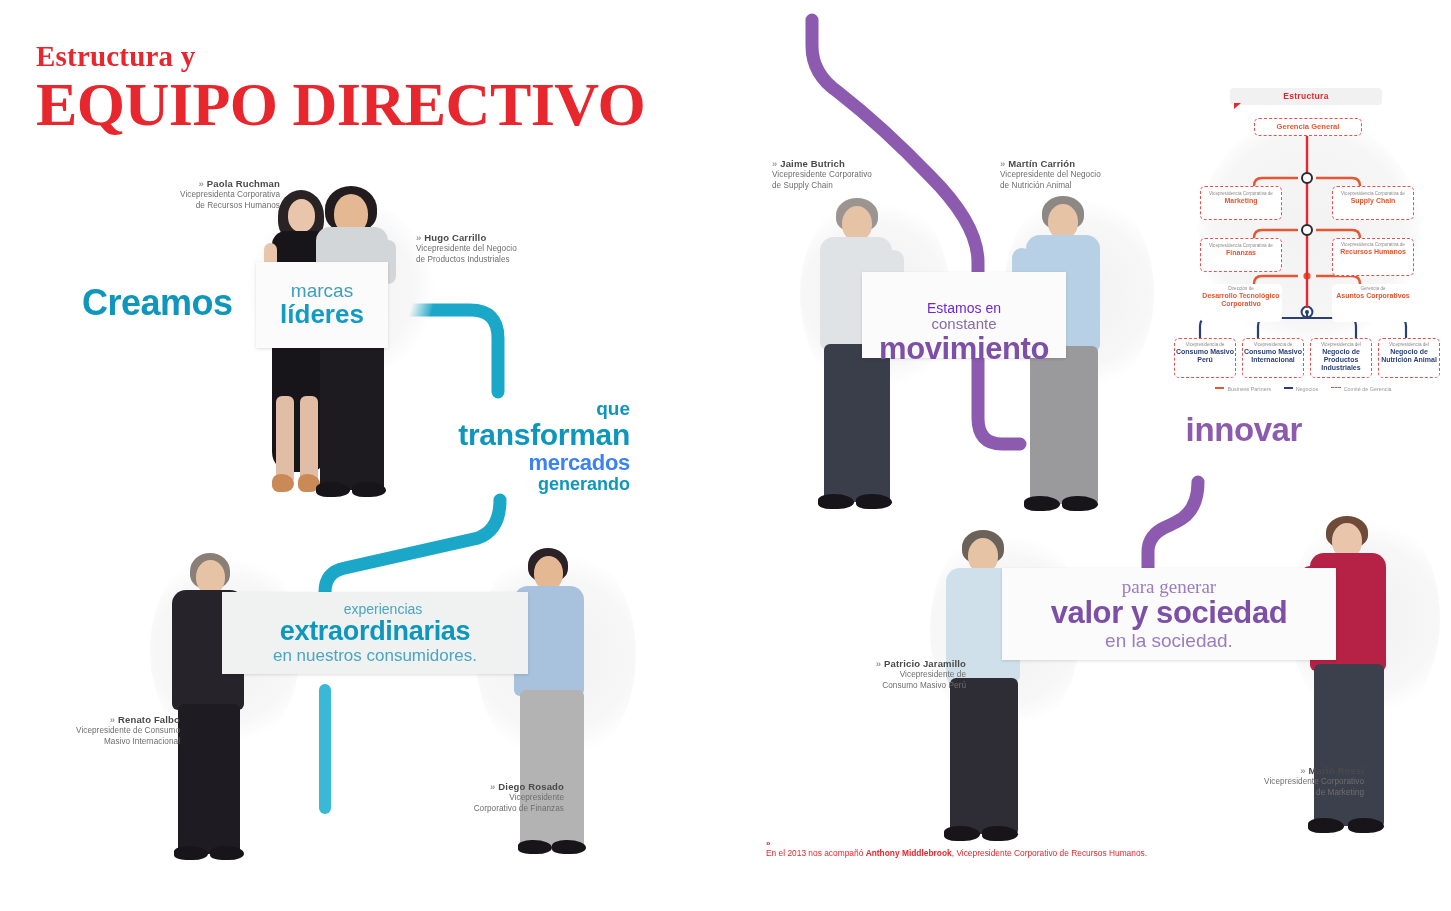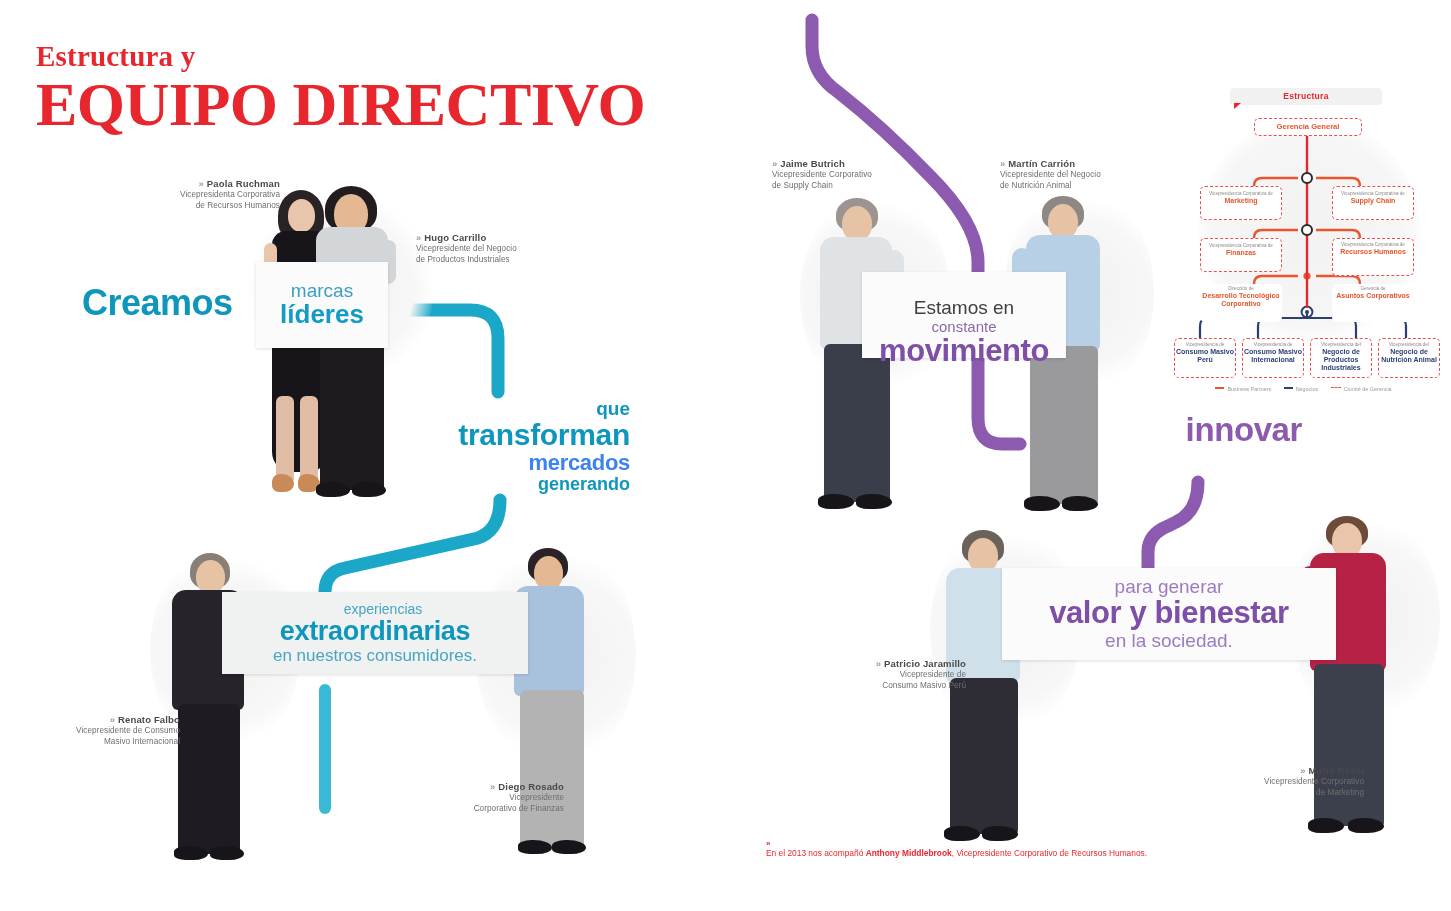--- a/index.html
+++ b/index.html
@@ -199,21 +199,21 @@
     <div class="head" style="left:1048px;top:204px;width:30px;height:35px;background:#e6c3a4;"></div>
     <div class="torso" style="left:1026px;top:235px;width:74px;height:116px;background:#b8d0e6;"></div>
     <div class="arm" style="left:1012px;top:248px;width:20px;height:54px;background:#b8d0e6;"></div>
     <div class="leg" style="left:1030px;top:346px;width:68px;height:158px;background:#9a9a9c;"></div>
     <div class="shoe" style="left:1024px;top:496px;width:36px;height:15px;"></div>
     <div class="shoe" style="left:1062px;top:496px;width:36px;height:15px;"></div>
   </div>
 
   <div class="sign" style="left:862px;top:272px;width:204px;height:86px;">
     <div class="sign-inner">
-      <div class="t-light" style="font-size:19px;color:#404040;line-height:1.1;margin-top:36px;">Estamos en</div>
+      <div class="t-light" style="font-size:14px;color:#6d28d9;line-height:1.1;margin-top:36px;">Estamos en</div>
       <div class="t-light" style="font-size:15px;color:#8a6aa8;line-height:1.1;">constante</div>
       <div class="t-bold" style="font-size:31px;color:#7e4fa6;line-height:1.05;letter-spacing:-0.4px;">movimiento</div>
     </div>
   </div>
 
   <div class="wordart" style="left:1000px;top:412px;width:302px;text-align:right;">
     <div class="t-bold" style="font-size:33px;color:#8c5bb0;line-height:1.08;letter-spacing:-0.4px;">innovar</div>
   </div>
 
   <div class="halo" style="left:930px;top:520px;width:150px;height:220px;"></div>
@@ -233,22 +233,22 @@
     <div class="head" style="left:1332px;top:523px;width:30px;height:35px;background:#e8c5ab;"></div>
     <div class="torso" style="left:1310px;top:553px;width:76px;height:118px;background:#b52246;"></div>
     <div class="arm" style="left:1300px;top:566px;width:20px;height:56px;background:#b52246;"></div>
     <div class="leg" style="left:1314px;top:664px;width:70px;height:162px;background:#3c3f4c;"></div>
     <div class="shoe" style="left:1308px;top:818px;width:36px;height:15px;"></div>
     <div class="shoe" style="left:1348px;top:818px;width:36px;height:15px;"></div>
   </div>
 
   <div class="sign" style="left:1002px;top:568px;width:334px;height:92px;">
     <div class="sign-inner">
-      <div class="t-light" style="font-size:19px;color:#9b7cc0;line-height:1.12;">para generar</div>
-      <div class="t-bold" style="font-size:31px;color:#7e4fa6;line-height:1.06;letter-spacing:-0.4px;">valor y bienestar</div>
+      <div class="t-light" style="font-size:19px;color:#9b7cc0;line-height:1.12;font-family:Liberation Serif, serif;">para generar</div>
+      <div class="t-bold" style="font-size:31px;color:#7e4fa6;line-height:1.06;letter-spacing:-0.4px;">valor y sociedad</div>
       <div class="t-light" style="font-size:19px;color:#9b7cc0;line-height:1.12;">en la sociedad.</div>
     </div>
   </div>
 
   <div class="namelabel r" style="left:120px;top:178px;width:160px;">
     <div class="nm"><span class="chev">»</span> <span>Paola Ruchman</span></div>
     <div class="rl">Vicepresidenta Corporativa</div>
     <div class="rl">de Recursos Humanos</div>
   </div>
 

